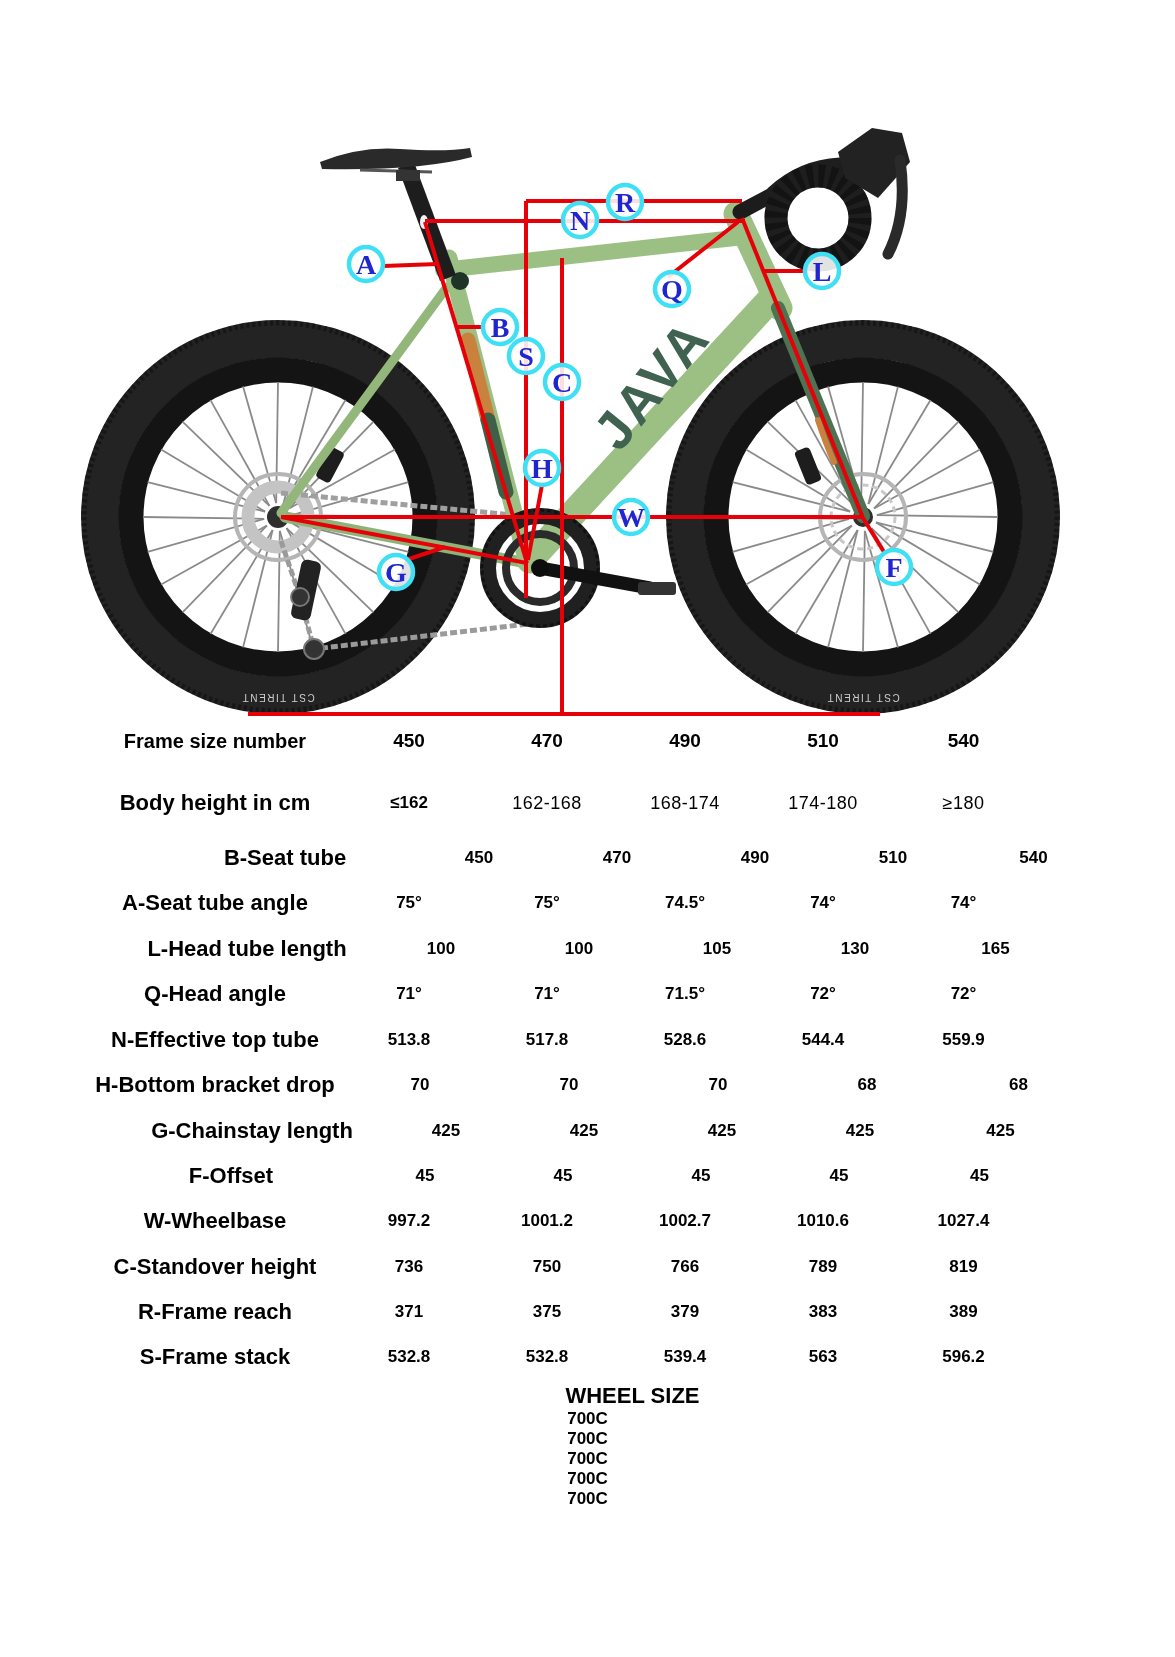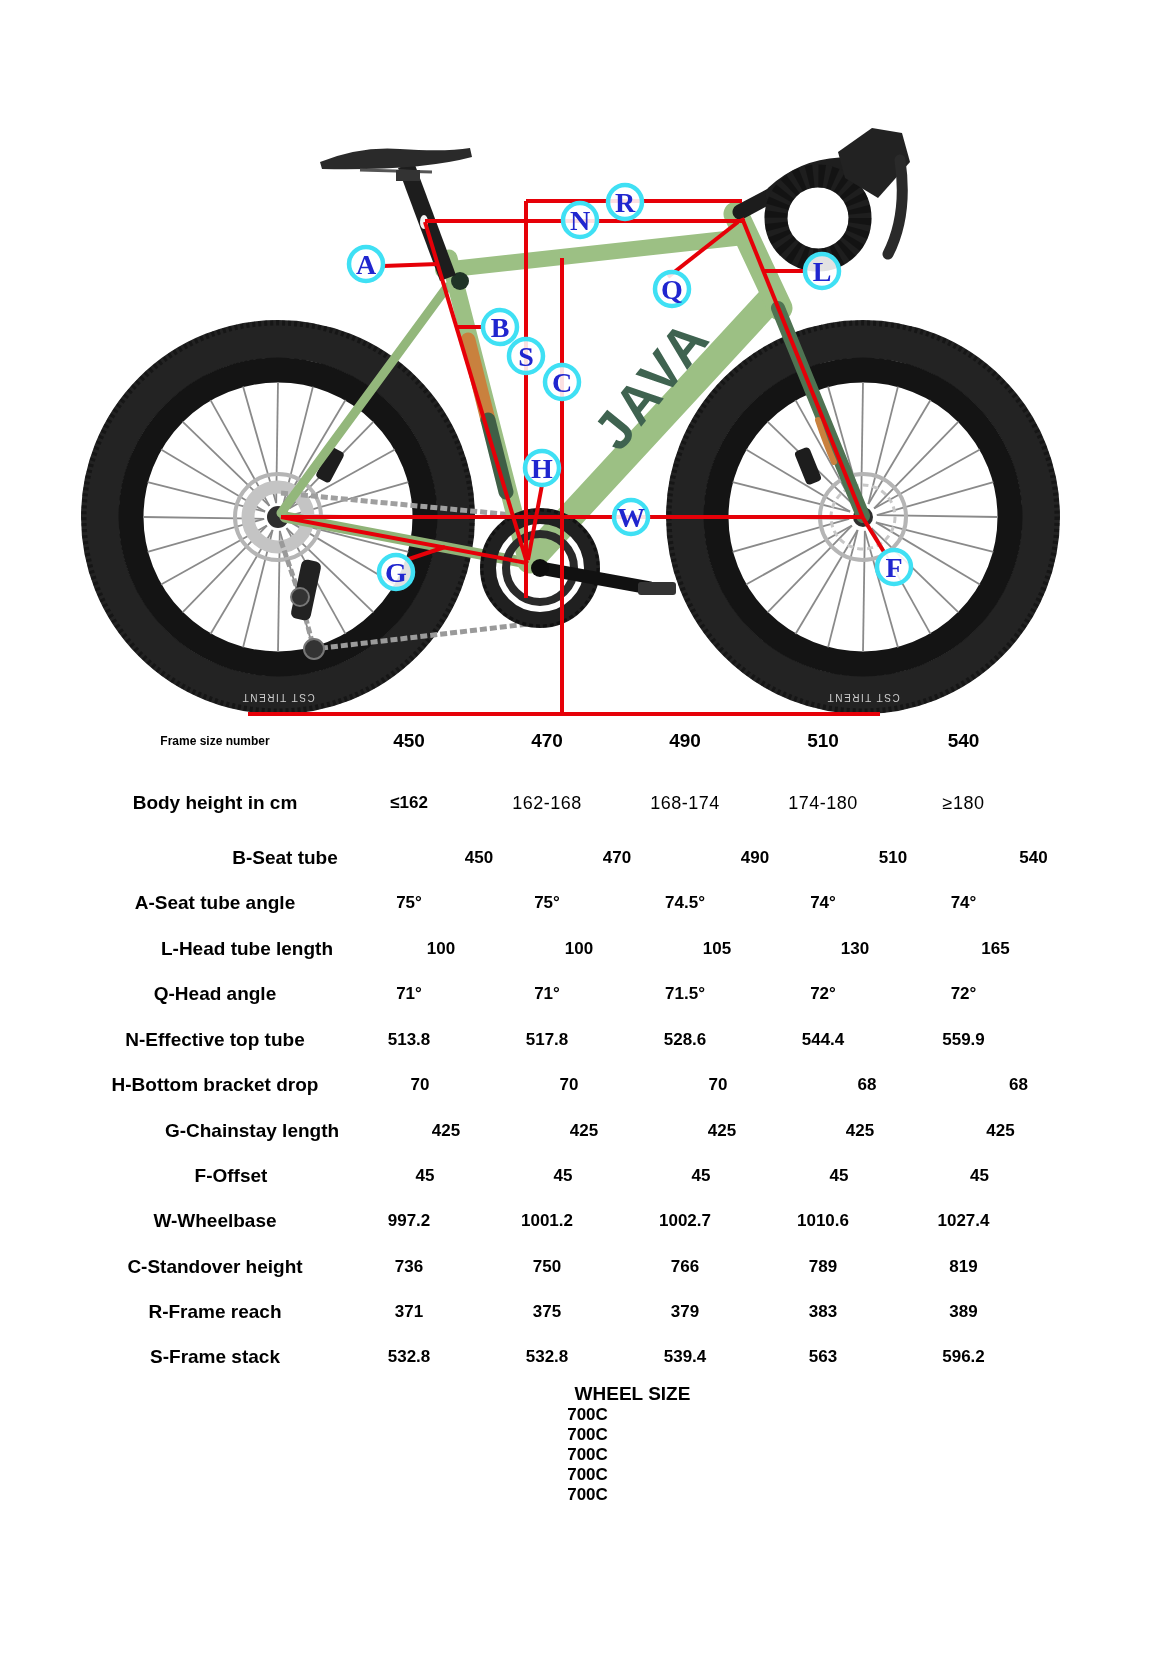--- a/index.html
+++ b/index.html
@@ -6,24 +6,24 @@
   #page{position:relative;width:1175px;height:1657px;background:#ffffff;overflow:hidden;
         font-family:"Liberation Sans", sans-serif;color:#000;}
   #bike-svg{position:absolute;left:0;top:0;}
   
   .geo-badge circle{fill:rgba(255,255,255,0.88);stroke:#3fe0f4;stroke-width:4.5;}
   .geo-badge text{font-family:"Liberation Serif", serif;font-weight:bold;font-size:28px;
                   fill:#2026cf;text-anchor:middle;}
   
   #spec-table{position:absolute;left:0;top:0;width:1175px;}
   .trow{position:absolute;left:0;width:1175px;height:40px;display:flex;align-items:center;}
-  .tlabel{margin-left:90px;width:250px;text-align:center;font-weight:bold;font-size:19px;}
+  .tlabel{margin-left:90px;width:250px;text-align:center;font-weight:bold;font-size:22px;}
   .tcell{width:138px;text-align:center;font-weight:bold;font-size:17px;}
   .tcell:last-child{width:143px;}
-  .trow.thead .tlabel{font-size:12px;text-align:center;}
+  .trow.thead .tlabel{font-size:20px;text-align:center;}
   .trow.thead .tcell{font-size:19px;}
   .tcell.light{font-weight:normal;font-size:18px;letter-spacing:0.5px;}
 </style>
 </head>
 <body>
 
 <div id="page">
 
   <svg id="bike-svg" width="1175" height="730" viewBox="0 0 1175 730" xmlns="http://www.w3.org/2000/svg">
 

